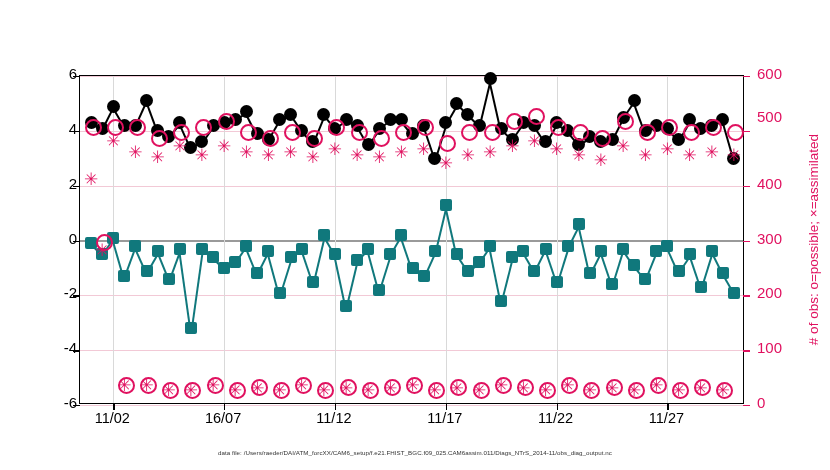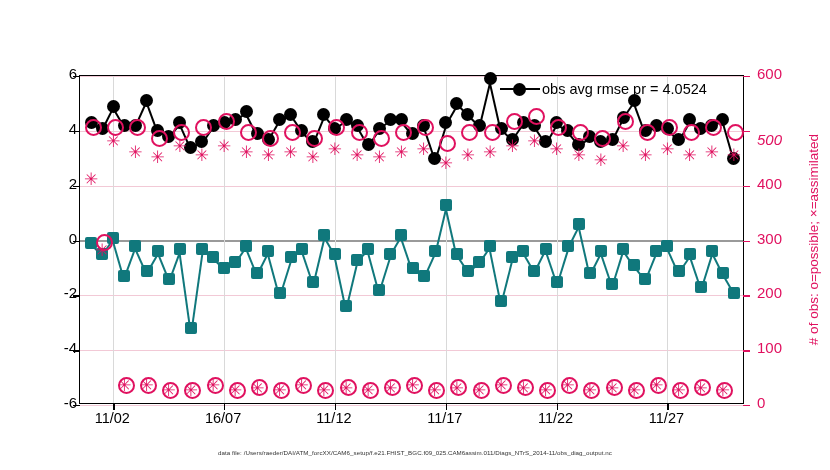--- a/index.html
+++ b/index.html
@@ -466,41 +466,34 @@
       <div class="ylab-l" style="top: 75px;">6</div>
       <div class="ylab-l" style="top: 129.833px;">4</div>
       <div class="ylab-l" style="top: 184.667px;">2</div>
       <div class="ylab-l" style="top: 239.5px;">0</div>
       <div class="ylab-l" style="top: 294.333px;">-2</div>
       <div class="ylab-l" style="top: 349.167px;">-4</div>
       <div class="ylab-l" style="top: 404px;">-6</div>
     </div>
   <div id="ylabels-right">
       <div class="ylab-r" style="top: 75px;">600</div>
-      <div class="ylab-r" style="top: 141px; font-style: italic;">500</div>
+      <div class="ylab-r" style="top: 118px;">500</div>
       <div class="ylab-r" style="top: 184.667px;">400</div>
       <div class="ylab-r" style="top: 239.5px;">300</div>
       <div class="ylab-r" style="top: 294.333px;">200</div>
       <div class="ylab-r" style="top: 349.167px;">100</div>
       <div class="ylab-r" style="top: 404px;">0</div>
     </div>
   <div id="xlabels">
       <div class="xlab" style="left: 112.25px;">11/02</div>
       <div class="xlab" style="left: 223.083px;">16/07</div>
       <div class="xlab" style="left: 333.917px;">11/12</div>
       <div class="xlab" style="left: 444.75px;">11/17</div>
       <div class="xlab" style="left: 555.583px;">11/22</div>
       <div class="xlab" style="left: 666.417px;">11/27</div>
     </div>
 
   <div id="legend">
-    <div class="leg-row">
-      <span class="leg-sym">
-        <span class="leg-bar" style="background:#000"></span>
-        <span class="leg-mk circ" style="background:#000"></span>
-      </span>
-      <span class="leg-txt">obs avg rmse pr = 4.0524</span>
-    </div>
   </div>
 
   <div class="footer">data file: /Users/raeder/DAI/ATM_forcXX/CAM6_setup/f.e21.FHIST_BGC.f09_025.CAM6assim.011/Diags_NTrS_2014-11/obs_diag_output.nc</div>
 
 </div>
 
 </body></html>

